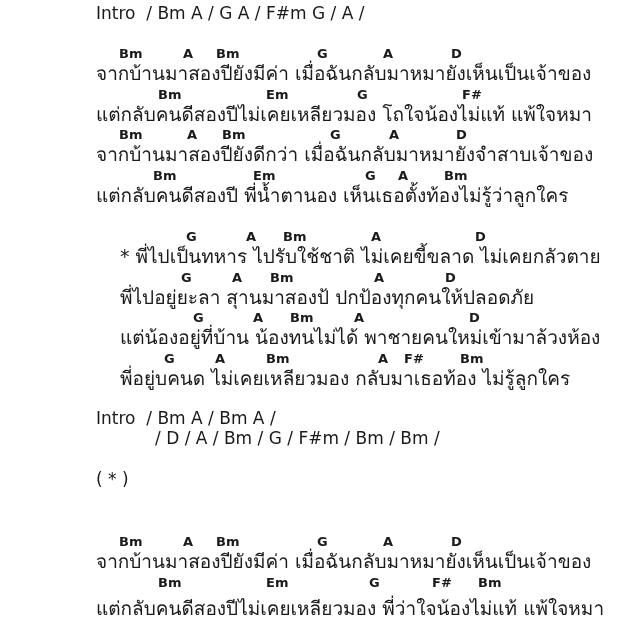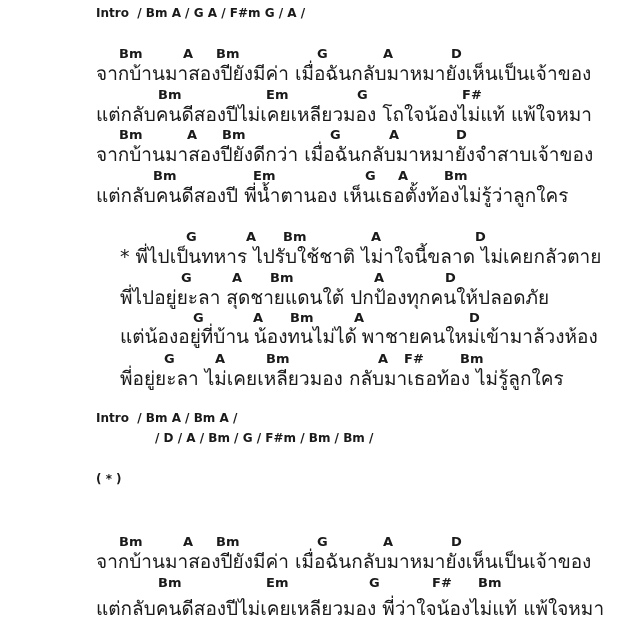--- a/index.html
+++ b/index.html
@@ -1,19 +1,19 @@
 <!DOCTYPE html>
 <html><head>
 <meta charset="utf-8">
 <style>
   html, body { margin: 0; padding: 0; background: #ffffff; }
   body { width: 620px; height: 620px; position: relative; overflow: hidden;
          font-family: "DejaVu Sans", "Liberation Sans", sans-serif; color: #1a1a1a; }
   .line { position: absolute; white-space: nowrap; font-size: 13px; line-height: 16px; }
-  .bold { font-weight: bold; font-family: "DejaVu Sans", sans-serif; font-size: 12px; }
+  .bold { font-weight: normal; font-family: "DejaVu Sans", sans-serif; font-size: 17px; }
   .chord { position: absolute; font-weight: bold; font-size: 13px; line-height: 16px;
            font-family: "DejaVu Sans", sans-serif; white-space: nowrap; }
   .lyric { font-size: 19px; font-family: "DejaVu Sans", sans-serif; }
 </style>
 </head>
 <body>
 
 <div class="line bold" style="left:96px; top:5px;">
   <span>Intro</span>&nbsp;&nbsp;<span>/ Bm A / G A / F#m G / A /</span>
 </div>
@@ -44,40 +44,40 @@
     <span class="chord" style="left: 398px; top: 167.5px;">A</span>
     <span class="chord" style="left: 444px; top: 167.5px;">Bm</span>
     <div class="line lyric" style="left: 96px; top: 186.5px;">แต่กลับคนดีสองปี พี่น้ำตานอง   เห็นเธอตั้งท้องไม่รู้ว่าลูกใคร</div>
   </div>
 <div id="chorus">
     <span class="chord" style="left: 186px; top: 229px;">G</span>
     <span class="chord" style="left: 246px; top: 229px;">A</span>
     <span class="chord" style="left: 283px; top: 229px;">Bm</span>
     <span class="chord" style="left: 371px; top: 229px;">A</span>
     <span class="chord" style="left: 475px; top: 229px;">D</span>
-    <div class="line lyric" style="left: 120px; top: 248px;">* พี่ไปเป็นทหาร ไปรับใช้ชาติ  ไม่าใจนี้ขลาด  ไม่เคยกลัวตาย</div>
+    <div class="line lyric" style="left: 120px; top: 248px;">* พี่ไปเป็นทหาร ไปรับใช้ชาติ  ไม่เคยขี้ขลาด  ไม่เคยกลัวตาย</div>
     <span class="chord" style="left: 181px; top: 269.5px;">G</span>
     <span class="chord" style="left: 232px; top: 269.5px;">A</span>
     <span class="chord" style="left: 270px; top: 269.5px;">Bm</span>
     <span class="chord" style="left: 374px; top: 269.5px;">A</span>
     <span class="chord" style="left: 445px; top: 269.5px;">D</span>
-    <div class="line lyric" style="left: 120px; top: 288.5px;">พี่ไปอยู่ยะลา  สุดชายแดนใต้   ปกป้องทุกคนให้ปลอดภัย</div>
+    <div class="line lyric" style="left: 120px; top: 288.5px;">พี่ไปอยู่ยะลา  สุานมาสองป้   ปกป้องทุกคนให้ปลอดภัย</div>
     <span class="chord" style="left: 193px; top: 310px;">G</span>
     <span class="chord" style="left: 253px; top: 310px;">A</span>
     <span class="chord" style="left: 290px; top: 310px;">Bm</span>
     <span class="chord" style="left: 354px; top: 310px;">A</span>
     <span class="chord" style="left: 469px; top: 310px;">D</span>
-    <div class="line lyric" style="left: 120px; top: 329px; font-family: Liberation Serif, serif;">แต่น้องอยู่ที่บ้าน น้องทนไม่ได้  พาชายคนใหม่เข้ามาล้วงห้อง</div>
+    <div class="line lyric" style="left: 120px; top: 329px;">แต่น้องอยู่ที่บ้าน น้องทนไม่ได้  พาชายคนใหม่เข้ามาล้วงห้อง</div>
     <span class="chord" style="left: 164px; top: 350.5px;">G</span>
     <span class="chord" style="left: 215px; top: 350.5px;">A</span>
     <span class="chord" style="left: 266px; top: 350.5px;">Bm</span>
     <span class="chord" style="left: 378px; top: 350.5px;">A</span>
     <span class="chord" style="left: 404px; top: 350.5px;">F#</span>
     <span class="chord" style="left: 460px; top: 350.5px;">Bm</span>
-    <div class="line lyric" style="left: 120px; top: 369.5px;">พี่อยู่ยะลา  ไม่เคยเหลียวมอง  กลับมาเธอท้อง  ไม่รู้ลูกใคร</div>
+    <div class="line lyric" style="left: 120px; top: 369.5px;">พี่อยู่บคนด  ไม่เคยเหลียวมอง  กลับมาเธอท้อง  ไม่รู้ลูกใคร</div>
   </div>
 
 <div class="line bold" style="left:96px; top:410px;">
   <span>Intro</span>&nbsp;&nbsp;<span>/ Bm A / Bm A /</span>
 </div>
 <div class="line bold" style="left:155px; top:430px;">
   <span>/ D / A / Bm / G / F#m / Bm / Bm /</span>
 </div>
 
 <div class="line bold" style="left:96px; top:471px;">( * )</div>

